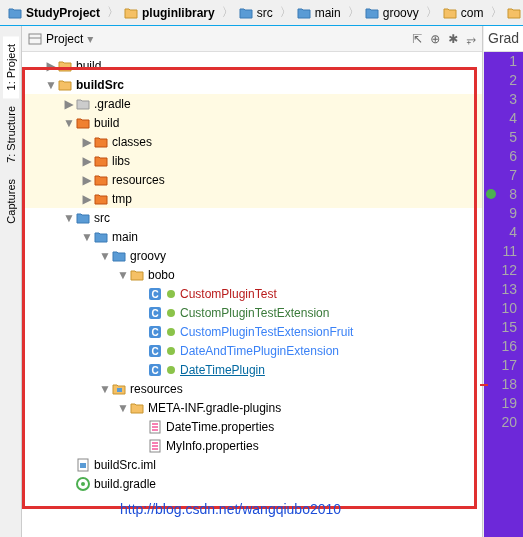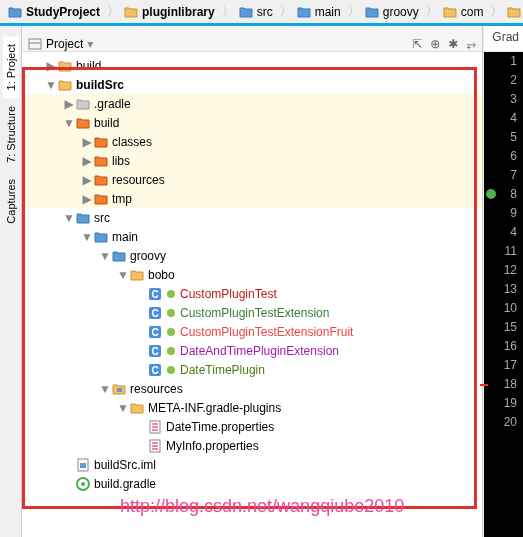--- a/index.html
+++ b/index.html
@@ -1,42 +1,42 @@
 <!DOCTYPE html>
 <html><head>
 <meta charset="utf-8">
 <style>
 * { margin: 0; padding: 0; box-sizing: border-box; }
 body { font-family: "Segoe UI", Arial, sans-serif; font-size: 12px; background: #fff; color: #000; width: 523px; height: 537px; overflow: hidden; position: relative; }
-.breadcrumb { height: 26px; background: #f0f0f0; border-bottom: 3px solid #0ea5e9; display: flex; align-items: center; padding: 0 4px; overflow: hidden; white-space: nowrap; }
+.breadcrumb { height: 26px; background: #f0f0f0; border-bottom: 1px solid #0ea5e9; display: flex; align-items: center; padding: 0 4px; overflow: hidden; white-space: nowrap; }
 .crumb { display: inline-flex; align-items: center; padding: 2px 4px; margin-right: 2px; }
 .crumb-sep { color: #aaa; margin: 0 1px; }
 .icon { display: inline-block; width: 14px; height: 14px; margin-right: 4px; vertical-align: middle; }
 .main-area { display: flex; height: 511px; }
 .sidebar-left { width: 22px; background: #f0f0f0; border-right: 1px solid #ccc; display: flex; flex-direction: column; align-items: center; padding-top: 10px; }
 .sidebar-tab { writing-mode: vertical-lr; transform: rotate(180deg); padding: 8px 2px; font-size: 11px; cursor: pointer; display: flex; align-items: center; }
 .sidebar-tab.active { background: #fff; }
 .project-panel { flex: 1; display: flex; flex-direction: column; border-right: 1px solid #ccc; position: relative; }
-.panel-header { height: 26px; background: #f5f5f5; border-bottom: 1px solid #ddd; display: flex; align-items: flex-end; padding: 0 6px; justify-content: space-between; }
+.panel-header { height: 26px; background: #f5f5f5; border-bottom: 1px solid #ddd; display: flex; align-items: center; padding: 0 6px; justify-content: space-between; }
 .panel-header-left { display: flex; align-items: center; }
 .panel-header-icons { display: flex; gap: 8px; color: #666; }
 .panel-header-icons span { cursor: pointer; }
 .tree { padding: 4px 0; overflow: auto; flex: 1; position: relative; }
 .red-box { position: absolute; border: 3px solid #e03030; top: 15px; left: 0px; right: 5px; height: 442px; pointer-events: none; }
 .tree-row { display: flex; align-items: center; height: 19px; padding-left: 4px; cursor: pointer; white-space: nowrap; }
 .tw { width: 14px; display: inline-block; text-align: center; color: #888; }
 .indent { display: inline-block; }
 .bold { font-weight: bold; }
 .highlight-yellow { background: #fffae3; }
-.gutter { width: 40px; background: #000000; border-left: 1px solid #eee; display: flex; flex-direction: column; font-size: 12px; color: #aaa; text-align: right; }
+.gutter { width: 40px; background: #6d28d9; border-left: 1px solid #eee; display: flex; flex-direction: column; font-size: 14px; color: #aaa; text-align: right; }
 .gutter-header { height: 26px; border-bottom: 1px solid #ddd; background: #fff; padding: 4px; color: #444; }
 .gutter-line { height: 19px; padding-right: 6px; line-height: 19px; position: relative; }
 .gutter-mark { position: absolute; left: 2px; width: 10px; height: 10px; border-radius: 50%; background: #4caf50; top: 4px; }
 .gutter-mark.red { background: #e03030; width: 8px; height: 2px; border-radius:0; top:9px; left:-4px; }
-.watermark { position: absolute; bottom: 20px; left: 120px; color: #ec4899; font-size: 18px; pointer-events: none; }
+.watermark { position: absolute; bottom: 20px; left: 120px; color: #1d4ed8; font-size: 14px; pointer-events: none; }
 svg { display: block; }
 </style>
 </head>
 <body>
 
 <div class="breadcrumb" id="breadcrumb">
     <span class="crumb bold">
       <span class="icon">
         <svg width="14" height="14">
           <path d="M1 3h4l1 1h7v8H1z" fill="#5a9bd5" stroke="#3a7ab5"></path>
@@ -286,53 +286,53 @@
             <svg width="14" height="14">
               <rect x="1" y="1" width="12" height="12" rx="2" fill="#4a90d9"></rect>
               <text x="7" y="11" font-size="10" fill="#fff" text-anchor="middle" font-weight="bold">C</text>
             </svg>
           </span>
           <span style="margin-right: 4px;">
             <svg width="10" height="10">
               <circle cx="5" cy="5" r="4" fill="#8bc34a"></circle>
             </svg>
           </span>
-          <span style="color: #ef4444; text-align: right;">CustomPluginTestExtensionFruit</span>
+          <span style="color: #3b82f6; text-align: right;">CustomPluginTestExtensionFruit</span>
         </div>
         <div class="tree-row">
           <span class="indent" style="width: 108px;"></span>
           <span class="tw"></span>
           <span class="icon">
             <svg width="14" height="14">
               <rect x="1" y="1" width="12" height="12" rx="2" fill="#4a90d9"></rect>
               <text x="7" y="11" font-size="10" fill="#fff" text-anchor="middle" font-weight="bold">C</text>
             </svg>
           </span>
           <span style="margin-right: 4px;">
             <svg width="10" height="10">
               <circle cx="5" cy="5" r="4" fill="#8bc34a"></circle>
             </svg>
           </span>
-          <span style="color: #a21caf;">DateAndTimePluginExtension</span>
+          <span style="color: #3b82f6;">DateAndTimePluginExtension</span>
         </div>
         <div class="tree-row">
           <span class="indent" style="width: 108px;"></span>
           <span class="tw"></span>
           <span class="icon">
             <svg width="14" height="14">
               <rect x="1" y="1" width="12" height="12" rx="2" fill="#4a90d9"></rect>
               <text x="7" y="11" font-size="10" fill="#fff" text-anchor="middle" font-weight="bold">C</text>
             </svg>
           </span>
           <span style="margin-right: 4px;">
             <svg width="10" height="10">
               <circle cx="5" cy="5" r="4" fill="#8bc34a"></circle>
             </svg>
           </span>
-          <span style="color: #4d7c0f;">DateTimePlugin</span>
+          <span style="color: #0369a1; text-decoration: underline;">DateTimePlugin</span>
         </div>
         <div class="tree-row">
           <span class="indent" style="width: 72px;"></span>
           <span class="tw">▼</span>
           <span class="icon">
             <svg width="14" height="14">
               <path d="M1 3h4l1 1h7v8H1z" fill="#f5c065" stroke="#c89530"></path>
               <rect x="5" y="6" width="5" height="4" fill="#5a9bd5"></rect>
             </svg>
           </span>

